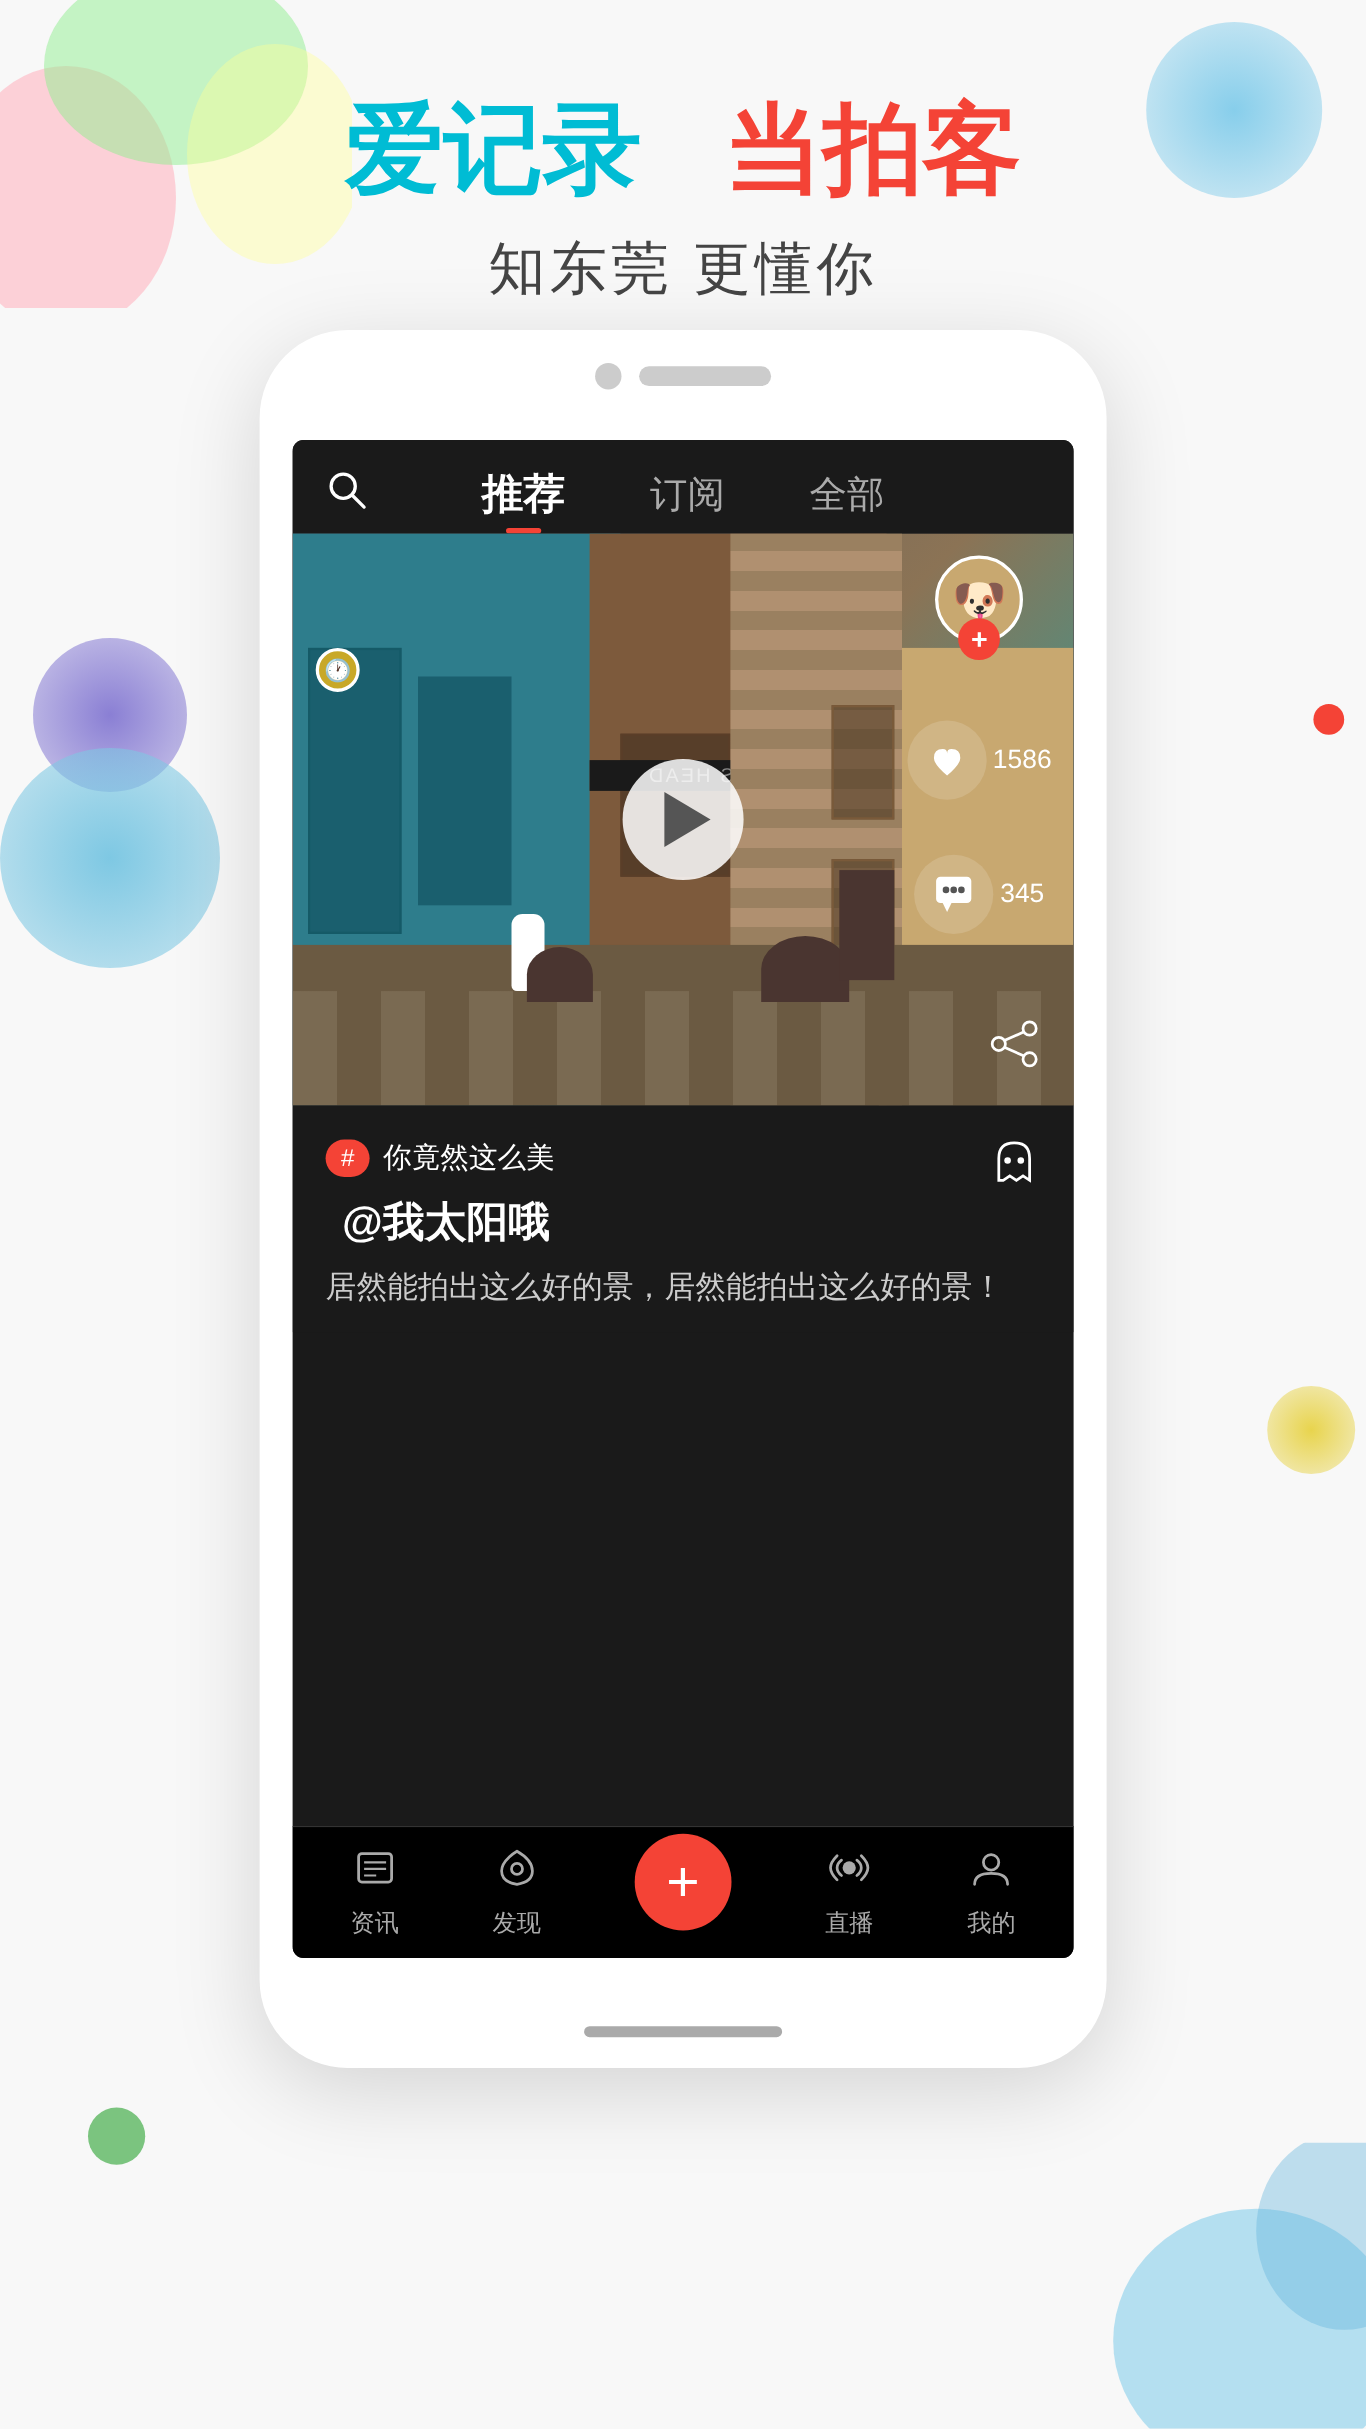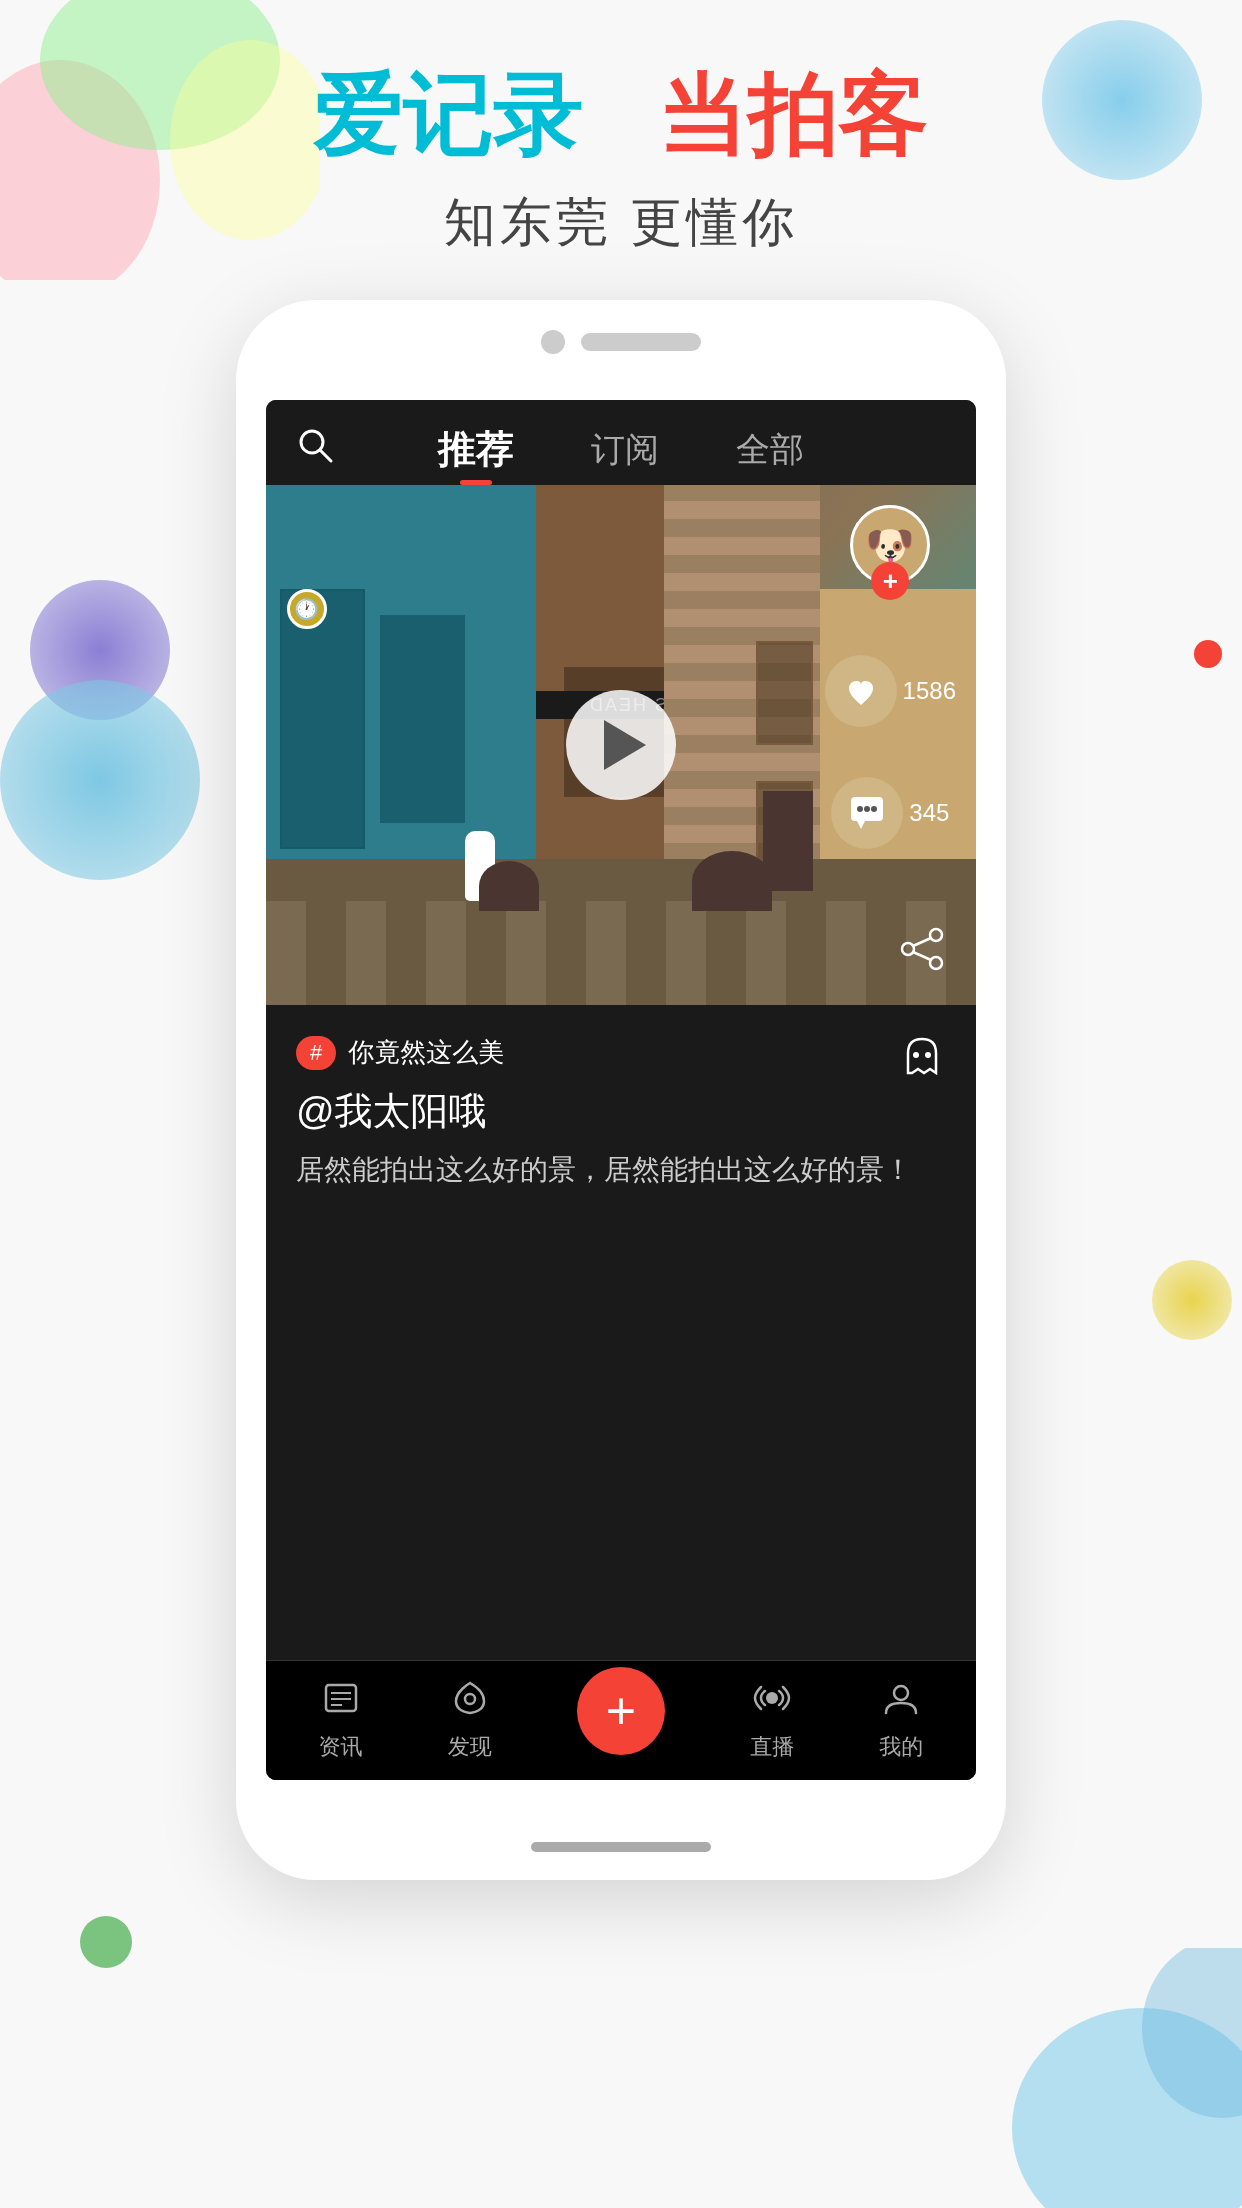--- a/index.html
+++ b/index.html
@@ -10,21 +10,21 @@
       background: #f8f8f8;
       font-family: 'PingFang SC', 'Helvetica Neue', Arial, sans-serif;
       overflow: hidden;
       position: relative;
     }
 
     
     .top-section {
       position: relative;
       text-align: center;
-      padding-top: 60px;
+      padding-top: 82px;
       height: 340px;
     }
 
     .headline {
       font-size: 90px;
       font-weight: 700;
       line-height: 1.2;
       margin-bottom: 20px;
     }
     .headline .cyan { color: #00bcd4; }
@@ -270,22 +270,23 @@
 
     .hashtag-text {
       color: #fff;
       font-size: 26px;
       font-family: Liberation Mono, monospace;
     }
 
     .username {
       color: #fff;
       font-size: 38px;
-      font-weight: 400;
+      font-weight: 700;
       margin-bottom: 12px;
+      margin-left: 15px;
     }
 
     .video-desc {
       color: #ccc;
       font-size: 28px;
       line-height: 1.5;
     }
 
     
     .side-actions {

